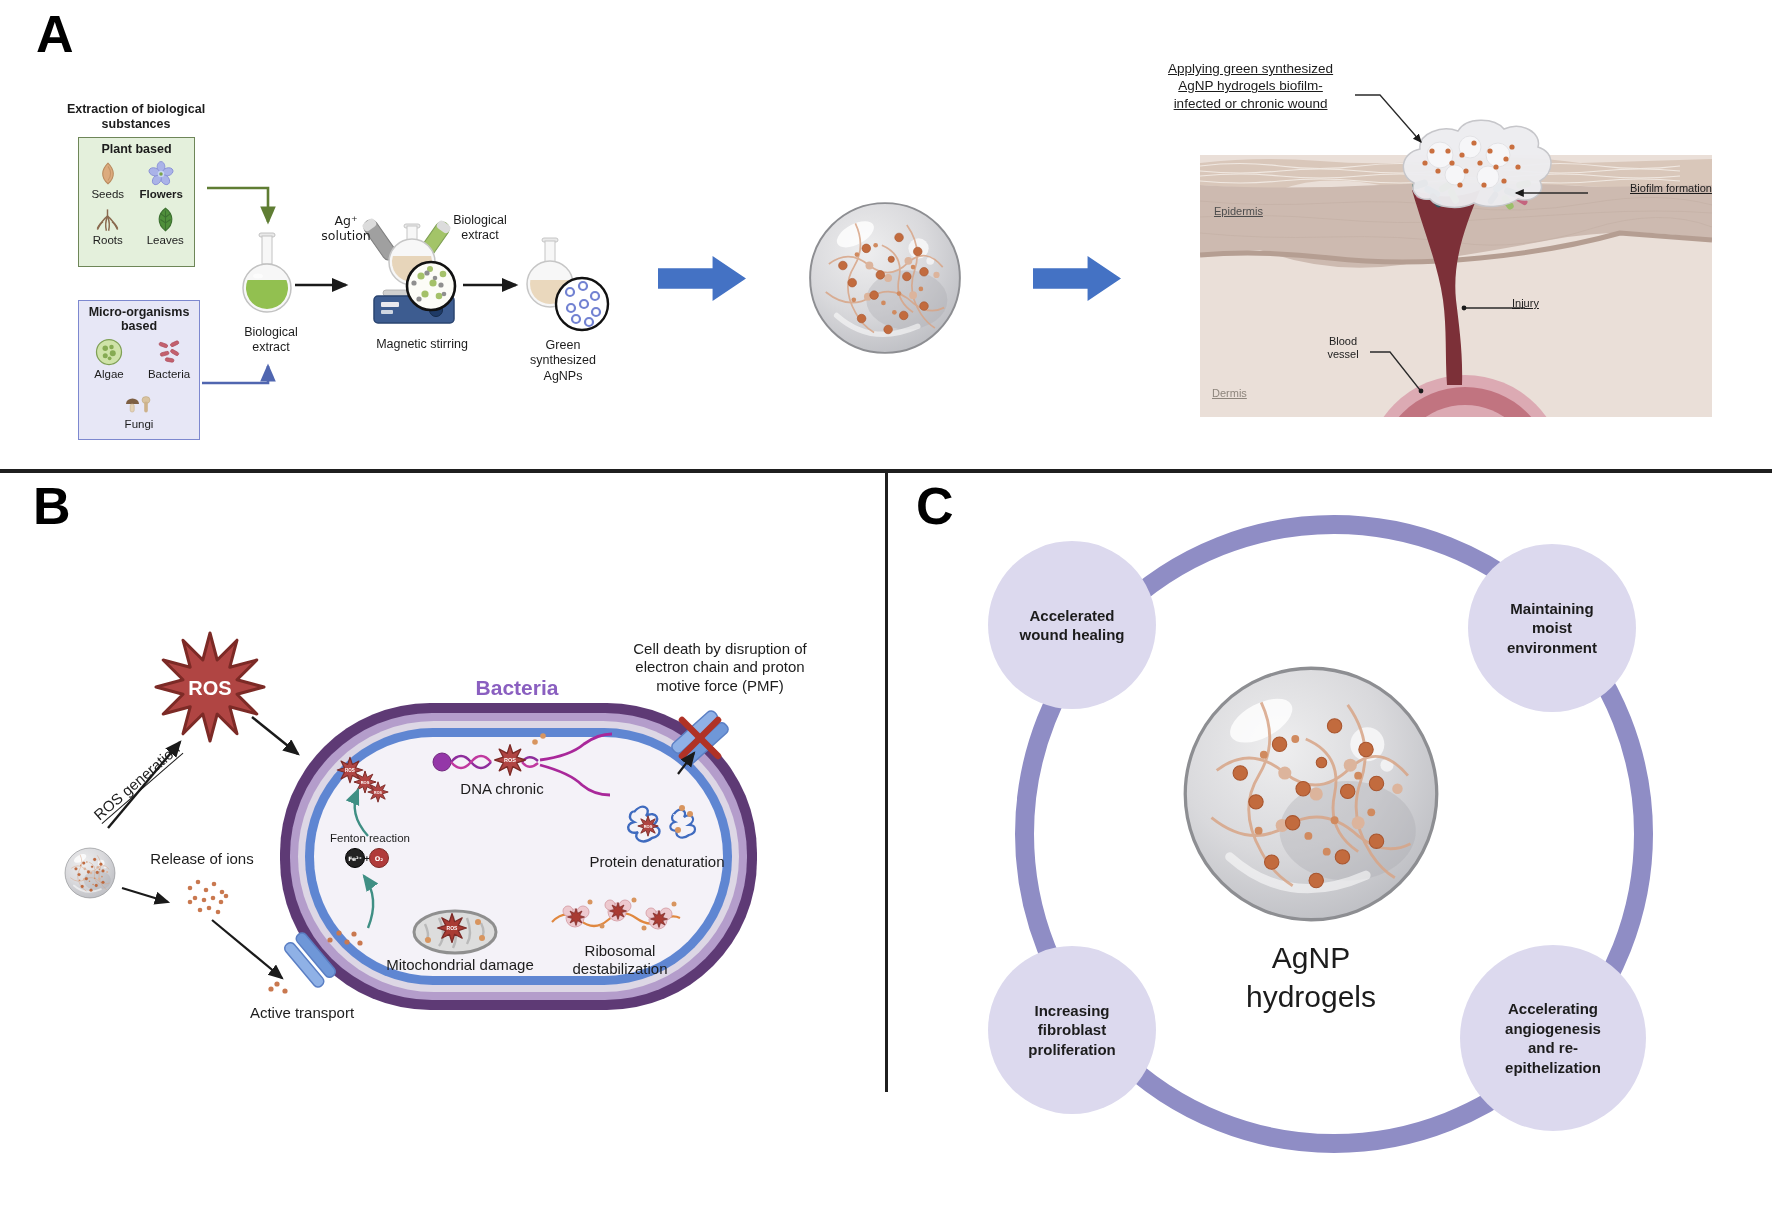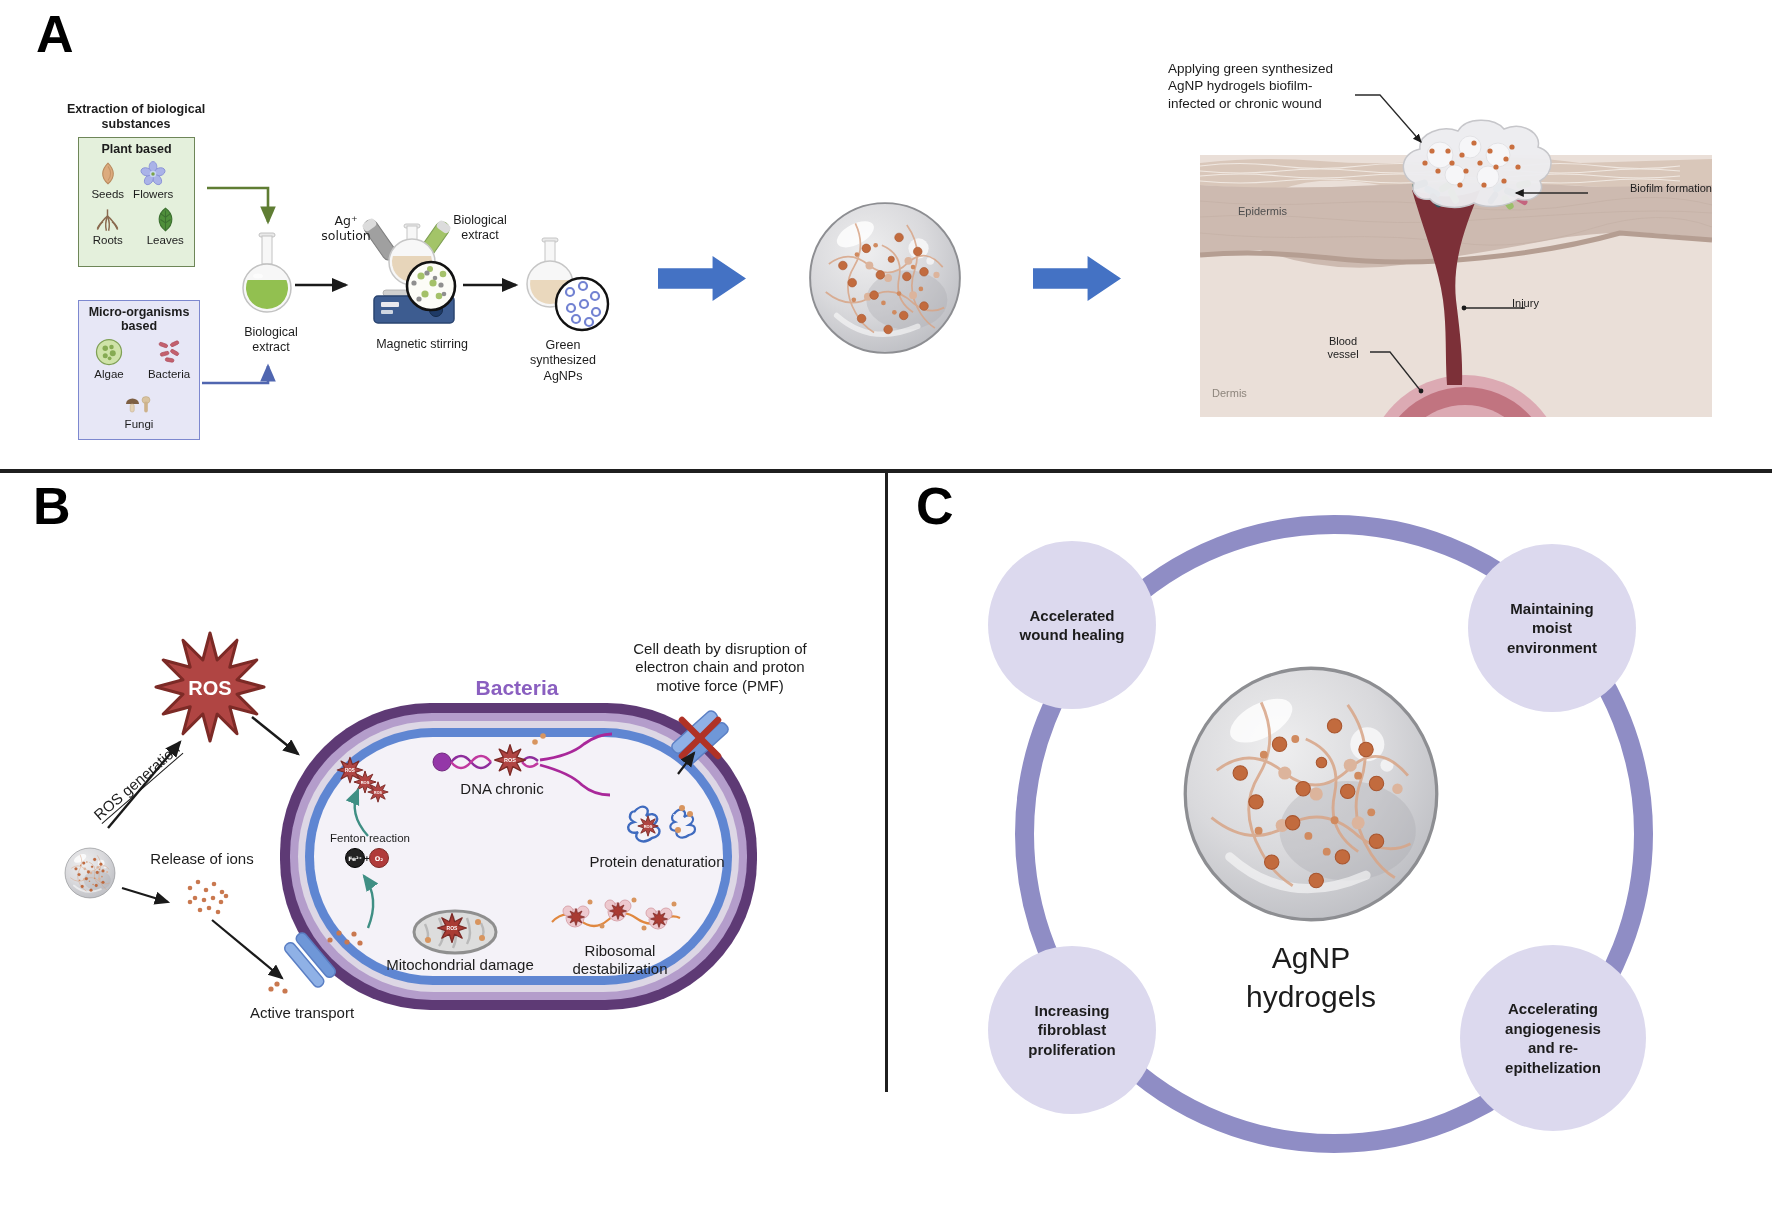--- a/index.html
+++ b/index.html
@@ -2,21 +2,21 @@
 <html style="--accent_blue: #4472c4; --ros_red: #b04543; --ring_purple: #8f8dc5; --bubble_lavender: #dcd9ee; --membrane_purple: #5e3a75; --bacteria_title_purple: #8a5fc0; --plant_box_green: #e4f0dc; --micro_box_lavender: #e7e7f6;"><head>
 <meta charset="utf-8">
 <style>
   html,body{margin:0;padding:0;background:#ffffff;}
   .canvas{position:relative;width:1772px;height:1212px;background:#fff;overflow:hidden;
           font-family:"Liberation Sans",sans-serif;color:#1c1c1c;}
   .abs{position:absolute;}
   svg.abs{overflow:visible;}
   .t{position:absolute;white-space:pre-line;text-align:center;transform:translateX(-50%);
      line-height:1.22;color:#1c1c1c;}
-  .tl{position:absolute;white-space:pre-line;text-align:left;line-height:1.28;color:#1c1c1c;}
+  .tl{position:absolute;white-space:pre-line;text-align:center;line-height:1.28;color:#1c1c1c;text-decoration:underline;}
   .plabel{position:absolute;font-weight:700;font-size:52px;color:#000;}
   .dejavu{font-family:"DejaVu Sans",sans-serif;}
   .hdiv{position:absolute;left:0;top:469px;width:1772px;height:4px;background:#1f1f1f;}
   .vdiv{position:absolute;left:885px;top:472px;width:3px;height:620px;background:#1f1f1f;}
   .sbox{position:absolute;box-sizing:border-box;}
   .sbox .title{position:absolute;left:0;right:0;top:4px;text-align:center;font-weight:700;
                font-size:12.5px;line-height:1.15;white-space:pre-line;}
   .cell{position:absolute;width:50%;text-align:center;font-size:11.5px;}
   .cell svg{display:block;margin:0 auto 1px auto;}
   .barrow{position:absolute;width:88px;height:45px;background:var(--accent_blue,#4472c4);
@@ -115,21 +115,21 @@
 
   <div class="sbox" style="left:78px;top:137px;width:117px;height:130px;background:var(--plant_box_green,#e4f0dc);border:1.6px solid #6e8658;">
     <div class="title">Plant based</div>
     <div class="cell" style="left:0;top:23px;">
       <svg width="26" height="26" viewBox="0 0 24 24">
         <path d="M12 2 C18 8 19 15 12 21 C5 15 6 8 12 2 Z" fill="#dcab7e" stroke="#b98a5e" stroke-width="1"></path>
         <path d="M12 5 C15 9 15 14 12 18" fill="none" stroke="#c59468" stroke-width="1"></path>
       </svg>
       <span>Seeds</span>
     </div>
-    <div class="cell" style="right:12px;top:23px;">
+    <div class="cell" style="right:4px;top:23px;font-weight:bold;">
       <svg width="26" height="26" viewBox="0 0 24 24">
         <g fill="#aab3e8" stroke="#8890d6" stroke-width="0.8">
           <ellipse cx="12" cy="5.5" rx="3.6" ry="5"></ellipse>
           <ellipse cx="12" cy="5.5" rx="3.6" ry="5" transform="rotate(72 12 12)"></ellipse>
           <ellipse cx="12" cy="5.5" rx="3.6" ry="5" transform="rotate(144 12 12)"></ellipse>
           <ellipse cx="12" cy="5.5" rx="3.6" ry="5" transform="rotate(216 12 12)"></ellipse>
           <ellipse cx="12" cy="5.5" rx="3.6" ry="5" transform="rotate(288 12 12)"></ellipse>
         </g>
         <circle cx="12" cy="12" r="3" fill="#c8d6f2"></circle>
           <circle cx="12" cy="12" r="1.6" fill="#7aa349"></circle>
@@ -366,21 +366,21 @@
     <g stroke="#2a2a2a" stroke-width="1.3" fill="none">
       <path d="M155,40 H180 L221,87" marker-end="url(#m-b)"></path>
       <path d="M388,138 L316,138" marker-end="url(#m-b)"></path>
       <path d="M325,253 H266"></path>
       <path d="M170,297 H190 L220,335"></path>
     </g>
     <circle cx="264" cy="253" r="2.4" fill="#1a1a1a"></circle>
     <circle cx="221" cy="336" r="2.4" fill="#1a1a1a"></circle>
   </svg>
 
-  <div class="tl" style="left:1214px;top:204px;font-size:11px;color:#4d4d4d;margin-left:24px;">Epidermis</div>
+  <div class="tl" style="left:1214px;top:204px;font-size:11px;color:#4d4d4d;">Epidermis</div>
   <div class="tl" style="left:1212px;top:386px;font-size:11px;color:#8d857c;">Dermis</div>
   <div class="tl" style="left:1593px;top:181px;font-size:11px;padding-left:37px;">Biofilm formation</div>
   <div class="tl" style="left:1512px;top:296px;font-size:11px;">Injury</div>
   <div class="t" style="left:1343px;top:335px;font-size:11px;">Blood
 vessel</div>
 
   <div class="hdiv"></div>
   <div class="vdiv"></div>
 
   <div class="plabel" style="left:33px;top:476px;">B</div>

